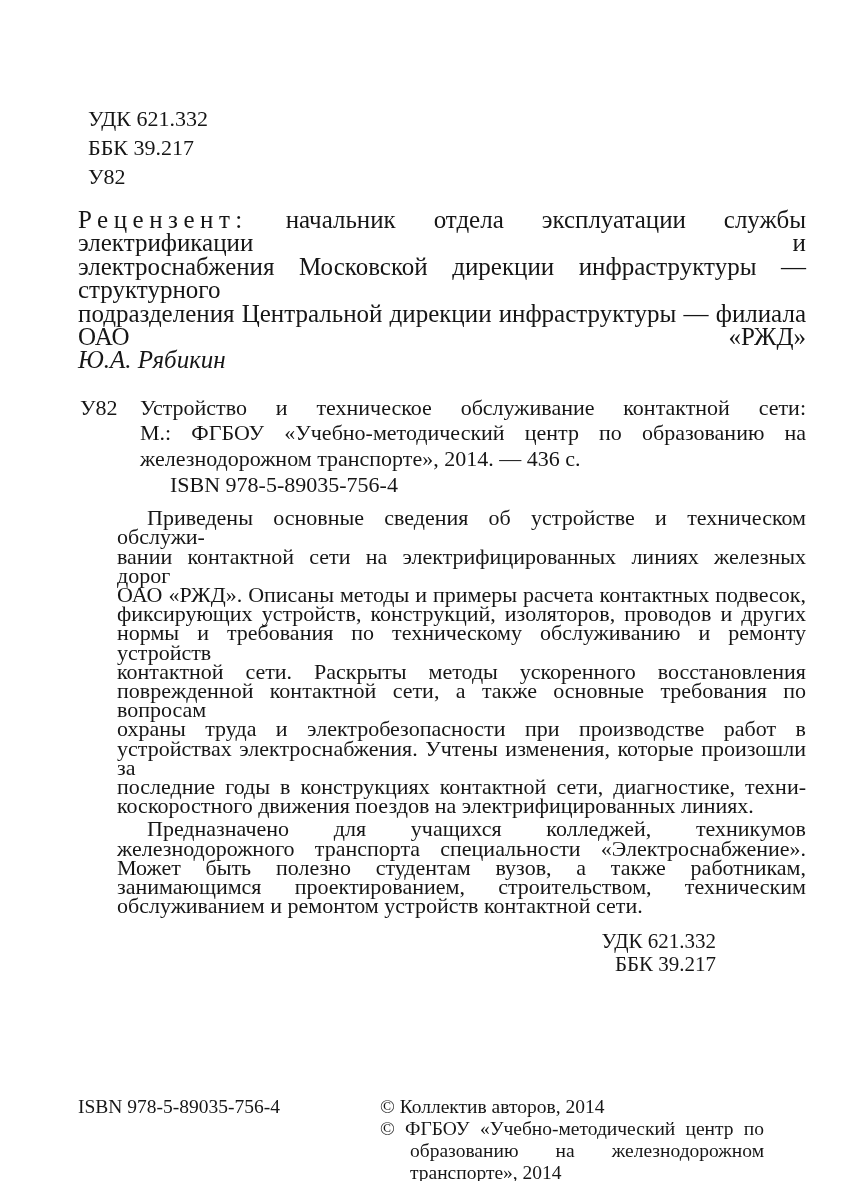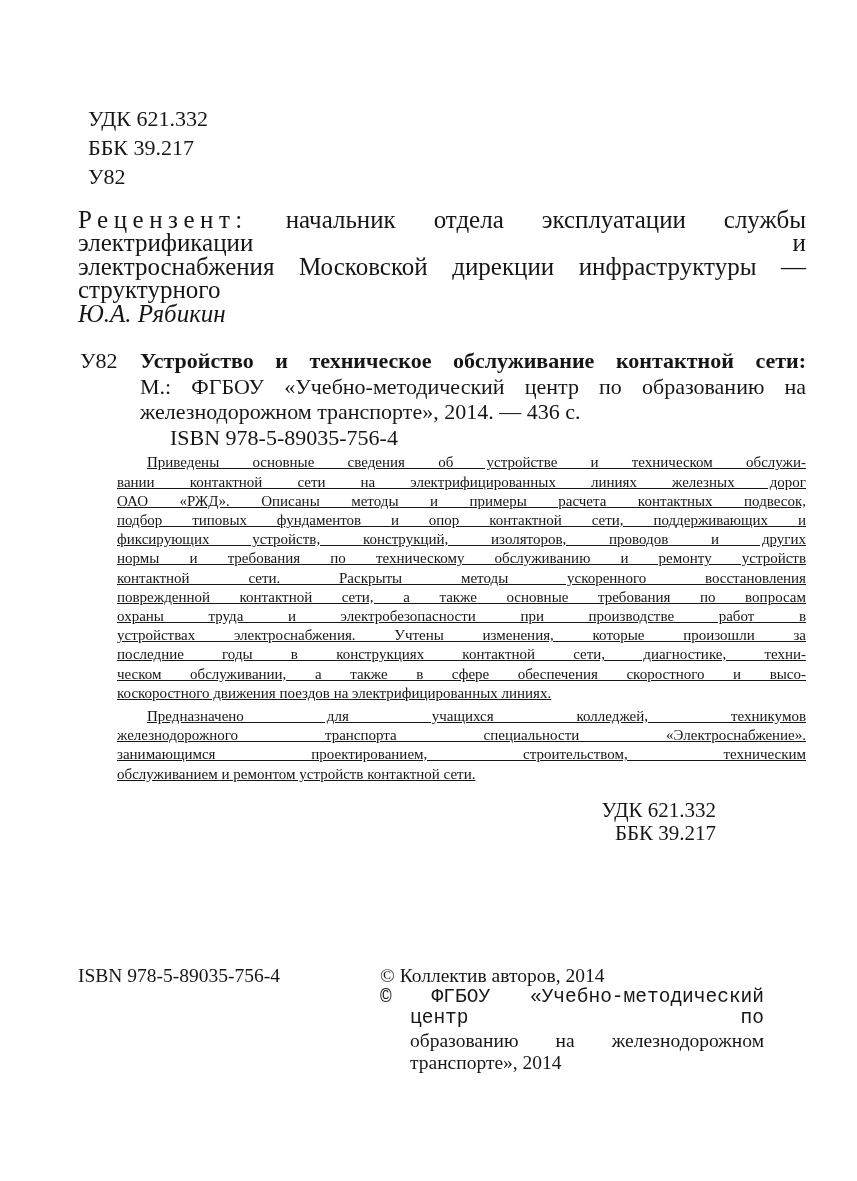--- a/index.html
+++ b/index.html
@@ -42,31 +42,30 @@
     position: relative;
     padding-left: 62px;
     font-size: 22px;
     line-height: 25.6px;
   }
   .catalog-code {
     position: absolute;
     left: 2px; top: 0;
     font-weight: normal;
   }
-  .catalog-title { font-weight: bold; }
+  .catalog-title { font-weight: normal; }
   .catalog-isbn { padding-left: 30px; }
 
   
   .annotation {
-    margin-top: 3px;
+    margin-top: 11px;
     margin-left: 39px;
     width: 689px;
-    font-size: 15px;
+    font-size: 22px;
     line-height: 19.2px;
-    text-decoration: underline;
   }
   .para2 { margin-top: 4px; }
   .ind { text-indent: 30px; }
 
   
   .codes-right {
     margin-top: 15px;
     padding-right: 90px;
     font-size: 21px;
     line-height: 23px;
@@ -83,68 +82,67 @@
   }
   .footer-isbn { flex: none; }
   .footer-copy {
     margin-left: auto;
     margin-right: 42px;
     width: 384px;
   }
   .hang {
     padding-left: 30px;
     text-indent: -30px;
-    font-family: Liberation Mono, monospace;
   }
   .hang-cont { padding-left: 30px; text-align: center; }
 </style>
 </head>
 <body>
 
 <div class="content">
 
   <div class="top-codes">
     <div>УДК 621.332</div>
     <div>ББК 39.217</div>
     <div>У82</div>
   </div>
 
   <div class="reviewer">
     <div class="j"><span class="reviewer-label">Рецензент:</span> <span>начальник отдела эксплуатации службы электрификации и</span></div>
     <div class="j">электроснабжения Московской дирекции инфраструктуры — структурного</div>
+    <div class="j">подразделения Центральной дирекции инфраструктуры — филиала ОАО «РЖД»</div>
     <div class="l reviewer-name">Ю.А. Рябикин</div>
   </div>
 
   <div class="catalog">
     <span class="catalog-code">У82</span>
     <div class="j catalog-title">Устройство и техническое обслуживание контактной сети:</div>
     <div class="j">М.: ФГБОУ «Учебно-методический центр по образованию на</div>
     <div class="l">железнодорожном транспорте», 2014. — 436 с.</div>
     <div class="l catalog-isbn">ISBN 978-5-89035-756-4</div>
   </div>
 
   <div class="annotation">
     <div>
       <div class="j ind">Приведены основные сведения об устройстве и техническом обслужи-</div>
       <div class="j">вании контактной сети на электрифицированных линиях железных дорог</div>
       <div class="j">ОАО «РЖД». Описаны методы и примеры расчета контактных подвесок,</div>
-      <div class="j">подбор типовых фундаментов и опор контактной сети, поддерживающих и</div>
       <div class="j">фиксирующих устройств, конструкций, изоляторов, проводов и других</div>
       <div class="j">нормы и требования по техническому обслуживанию и ремонту устройств</div>
       <div class="j">контактной сети. Раскрыты методы ускоренного восстановления</div>
       <div class="j">поврежденной контактной сети, а также основные требования по вопросам</div>
       <div class="j">охраны труда и электробезопасности при производстве работ в</div>
       <div class="j">устройствах электроснабжения. Учтены изменения, которые произошли за</div>
       <div class="j">последние годы в конструкциях контактной сети, диагностике, техни-</div>
-      <div class="j">ческом обслуживании, а также в сфере обеспечения скоростного и высо-</div>
       <div class="l">коскоростного движения поездов на электрифицированных линиях.</div>
     </div>
     <div class="para2">
       <div class="j ind">Предназначено для учащихся колледжей, техникумов</div>
       <div class="j">железнодорожного транспорта специальности «Электроснабжение».</div>
+      <div class="j">Может быть полезно студентам вузов, а также работникам,</div>
       <div class="j">занимающимся проектированием, строительством, техническим</div>
       <div class="l">обслуживанием и ремонтом устройств контактной сети.</div>
     </div>
   </div>
 
   <div class="codes-right">
     <div>УДК 621.332</div>
     <div>ББК 39.217</div>
   </div>
 

